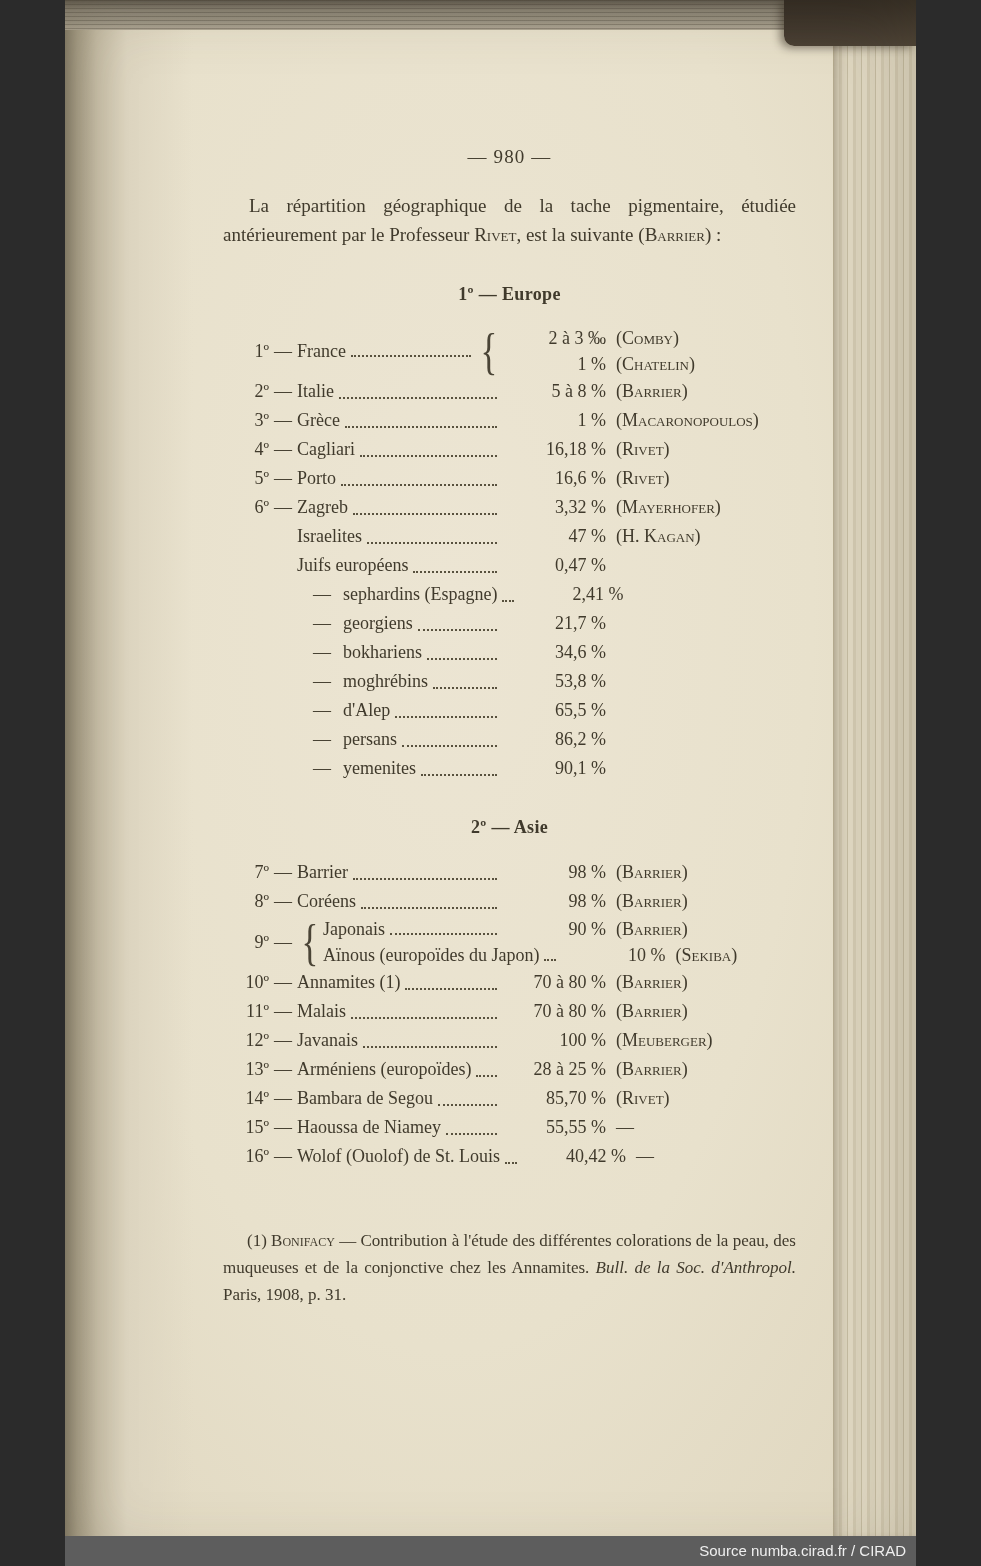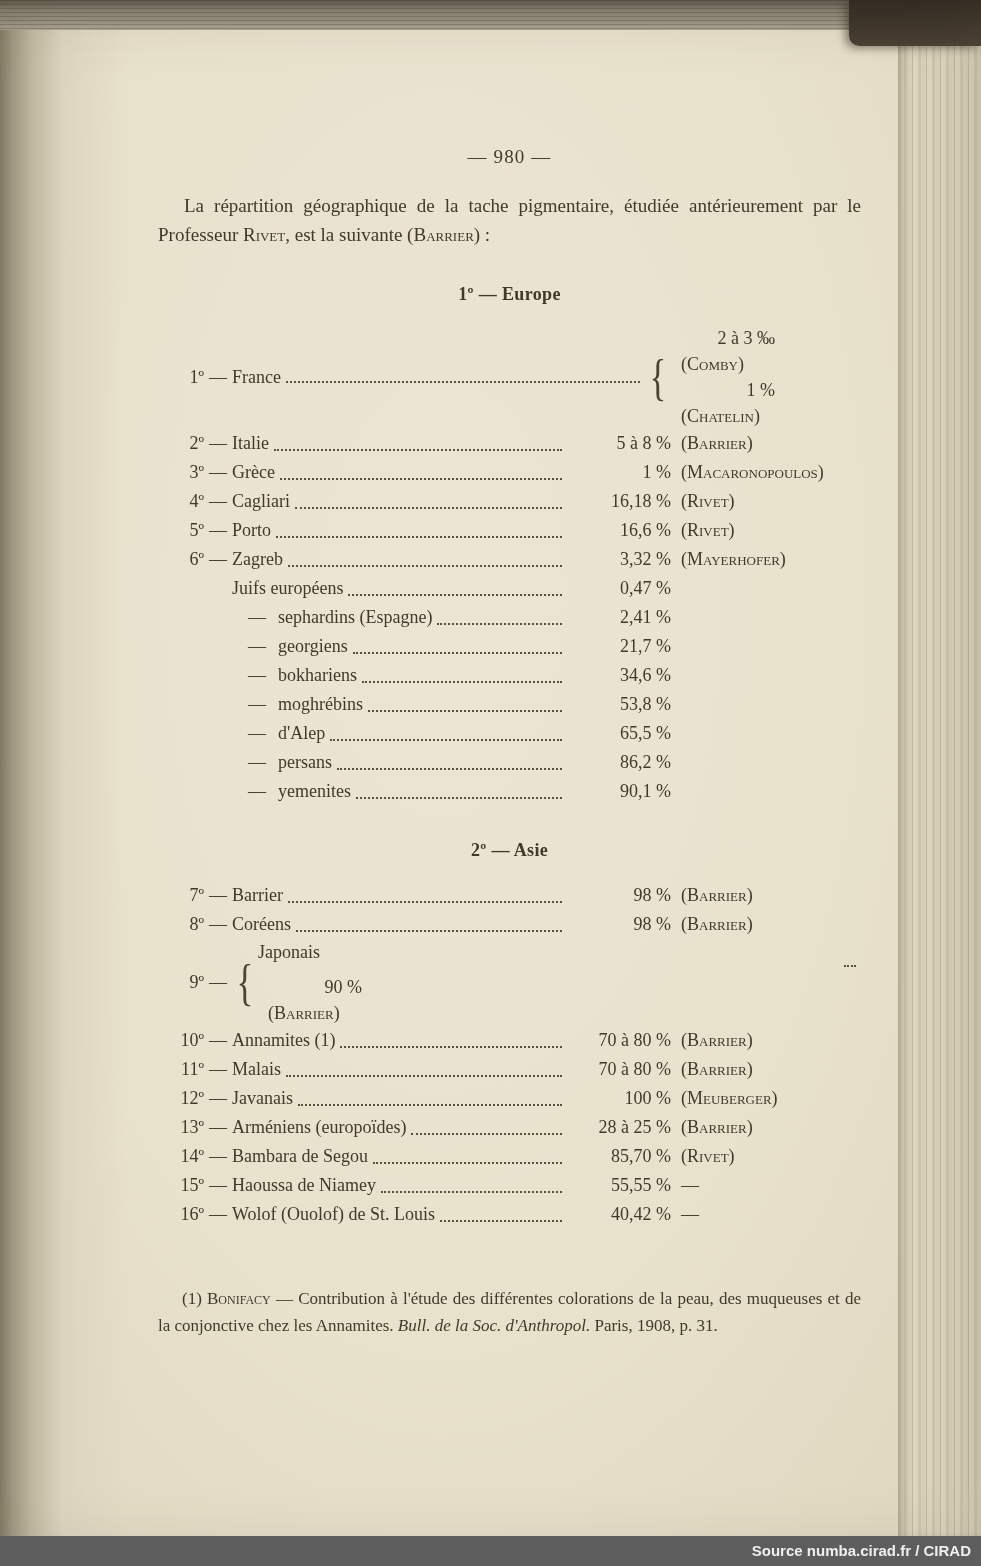--- a/index.html
+++ b/index.html
@@ -1,18 +1,18 @@
 <!DOCTYPE html>
 <html><head>
 <meta charset="utf-8">
 <style>
   html,body{margin:0;padding:0;background:#2b2b2b;}
   .scan{
     position:relative;
-    width:981px;height:1566px;
+    width:851px;height:1566px;
     margin:0 auto;
     overflow:hidden;
     background:
       radial-gradient(ellipse at 45% 38%, #ece5d3 0%, #e8e1cc 55%, #ded5bd 100%);
     font-family:"Liberation Serif","DejaVu Serif",serif;
     color:#403a2c;
   }
   
   .edge-top{
     position:absolute;top:0;left:0;right:0;height:30px;
@@ -39,21 +39,21 @@
   .vignette{
     position:absolute;inset:0;pointer-events:none;
     box-shadow:inset 0 0 70px rgba(90,78,55,.28);
   }
   
   .source-bar{
     position:absolute;left:0;right:0;bottom:0;height:30px;
     background:#5d5d5d;color:#efefef;
     font-family:"Liberation Sans","DejaVu Sans",sans-serif;
     font-size:15px;line-height:30px;text-align:right;
-    padding-right:10px;box-sizing:border-box;font-weight:bold;
+    padding-right:10px;box-sizing:border-box;
   }
   
   .page{position:absolute;left:158px;right:120px;top:146px;}
   .page-number{text-align:center;font-size:19px;letter-spacing:.06em;margin-bottom:24px;}
   .intro{margin:0;font-size:19px;line-height:1.52;text-align:justify;text-indent:26px;}
   .section-title{text-align:center;font-weight:bold;font-size:18px;margin:34px 0 20px;letter-spacing:.02em;}
   .section{margin:0;}
   .row{display:flex;align-items:center;font-size:18px;line-height:29px;}
   .row-tall{align-items:center;line-height:26px;}
   .left{flex:1;display:flex;align-items:flex-start;min-width:0;}
@@ -62,21 +62,21 @@
   .subdash{flex:none;margin:0 12px 0 16px;}
   .label{flex:none;white-space:nowrap;}
   .leader{flex:1 1 auto;min-width:12px;border-bottom:2px dotted #58513e;align-self:flex-end;margin:0 5px 7px 5px;}
   .value{width:104px;text-align:right;flex:none;white-space:nowrap;}
   .attr{width:180px;padding-left:10px;flex:none;white-space:nowrap;}
   .sc{font-variant:small-caps;}
   .italic{font-style:italic;}
   .brace{flex:none;font-size:50px;line-height:1;color:#4a4436;transform:scaleX(.7);margin:0 1px;font-weight:400;}
   .vstack{display:flex;flex-direction:column;flex:none;}
   .vstack.grow{flex:1;min-width:0;}
-  .vline{display:flex;align-items:baseline;line-height:26px;flex-direction:column;}
+  .vline{display:flex;align-items:baseline;line-height:26px;}
   .footnote{margin:56px 0 0;font-size:17px;line-height:1.6;text-align:justify;text-indent:24px;}
 </style>
 </head>
 <body>
 
 <div class="scan">
   <div class="edge-top"></div>
   <div class="edge-left"></div>
   <div class="edge-right"></div>
   <div class="cover-corner"></div>
@@ -142,20 +142,28 @@
             <span class="num">6º</span>
             <span class="dash">—</span>
             <span class="label">Zagreb</span>
             <span class="leader"></span>
             <span class="value">3,32 %</span>
             <span class="attr sc">(Mayerhofer)</span>
           </div>
           <div class="row">
             <span class="num"></span>
             <span class="dash"></span>
+            <span class="label">Israelites</span>
+            <span class="leader"></span>
+            <span class="value">47 %</span>
+            <span class="attr sc">(H. Kagan)</span>
+          </div>
+          <div class="row">
+            <span class="num"></span>
+            <span class="dash"></span>
             <span class="label">Juifs européens</span>
             <span class="leader"></span>
             <span class="value">0,47 %</span>
             <span class="attr sc"></span>
           </div>
           <div class="row">
             <span class="num"></span>
             <span class="dash"></span>
             <span class="subdash">—</span>
             <span class="label">sephardins (Espagne)</span>
@@ -240,20 +248,26 @@
             <span class="num">9º</span>
             <span class="dash">—</span>
             <span class="brace">{</span>
             <span class="vstack grow">
               <span class="vline">
                 <span class="label">Japonais</span>
                 <span class="leader"></span>
                 <span class="value">90 %</span>
                 <span class="attr sc">(Barrier)</span>
               </span>
+              <span class="vline">
+                <span class="label">Aïnous (europoïdes du Japon)</span>
+                <span class="leader"></span>
+                <span class="value">10 %</span>
+                <span class="attr sc">(Sekiba)</span>
+              </span>
             </span>
           </div>
           <div class="row">
             <span class="num">10º</span>
             <span class="dash">—</span>
             <span class="label">Annamites (1)</span>
             <span class="leader"></span>
             <span class="value">70 à 80 %</span>
             <span class="attr sc">(Barrier)</span>
           </div>

